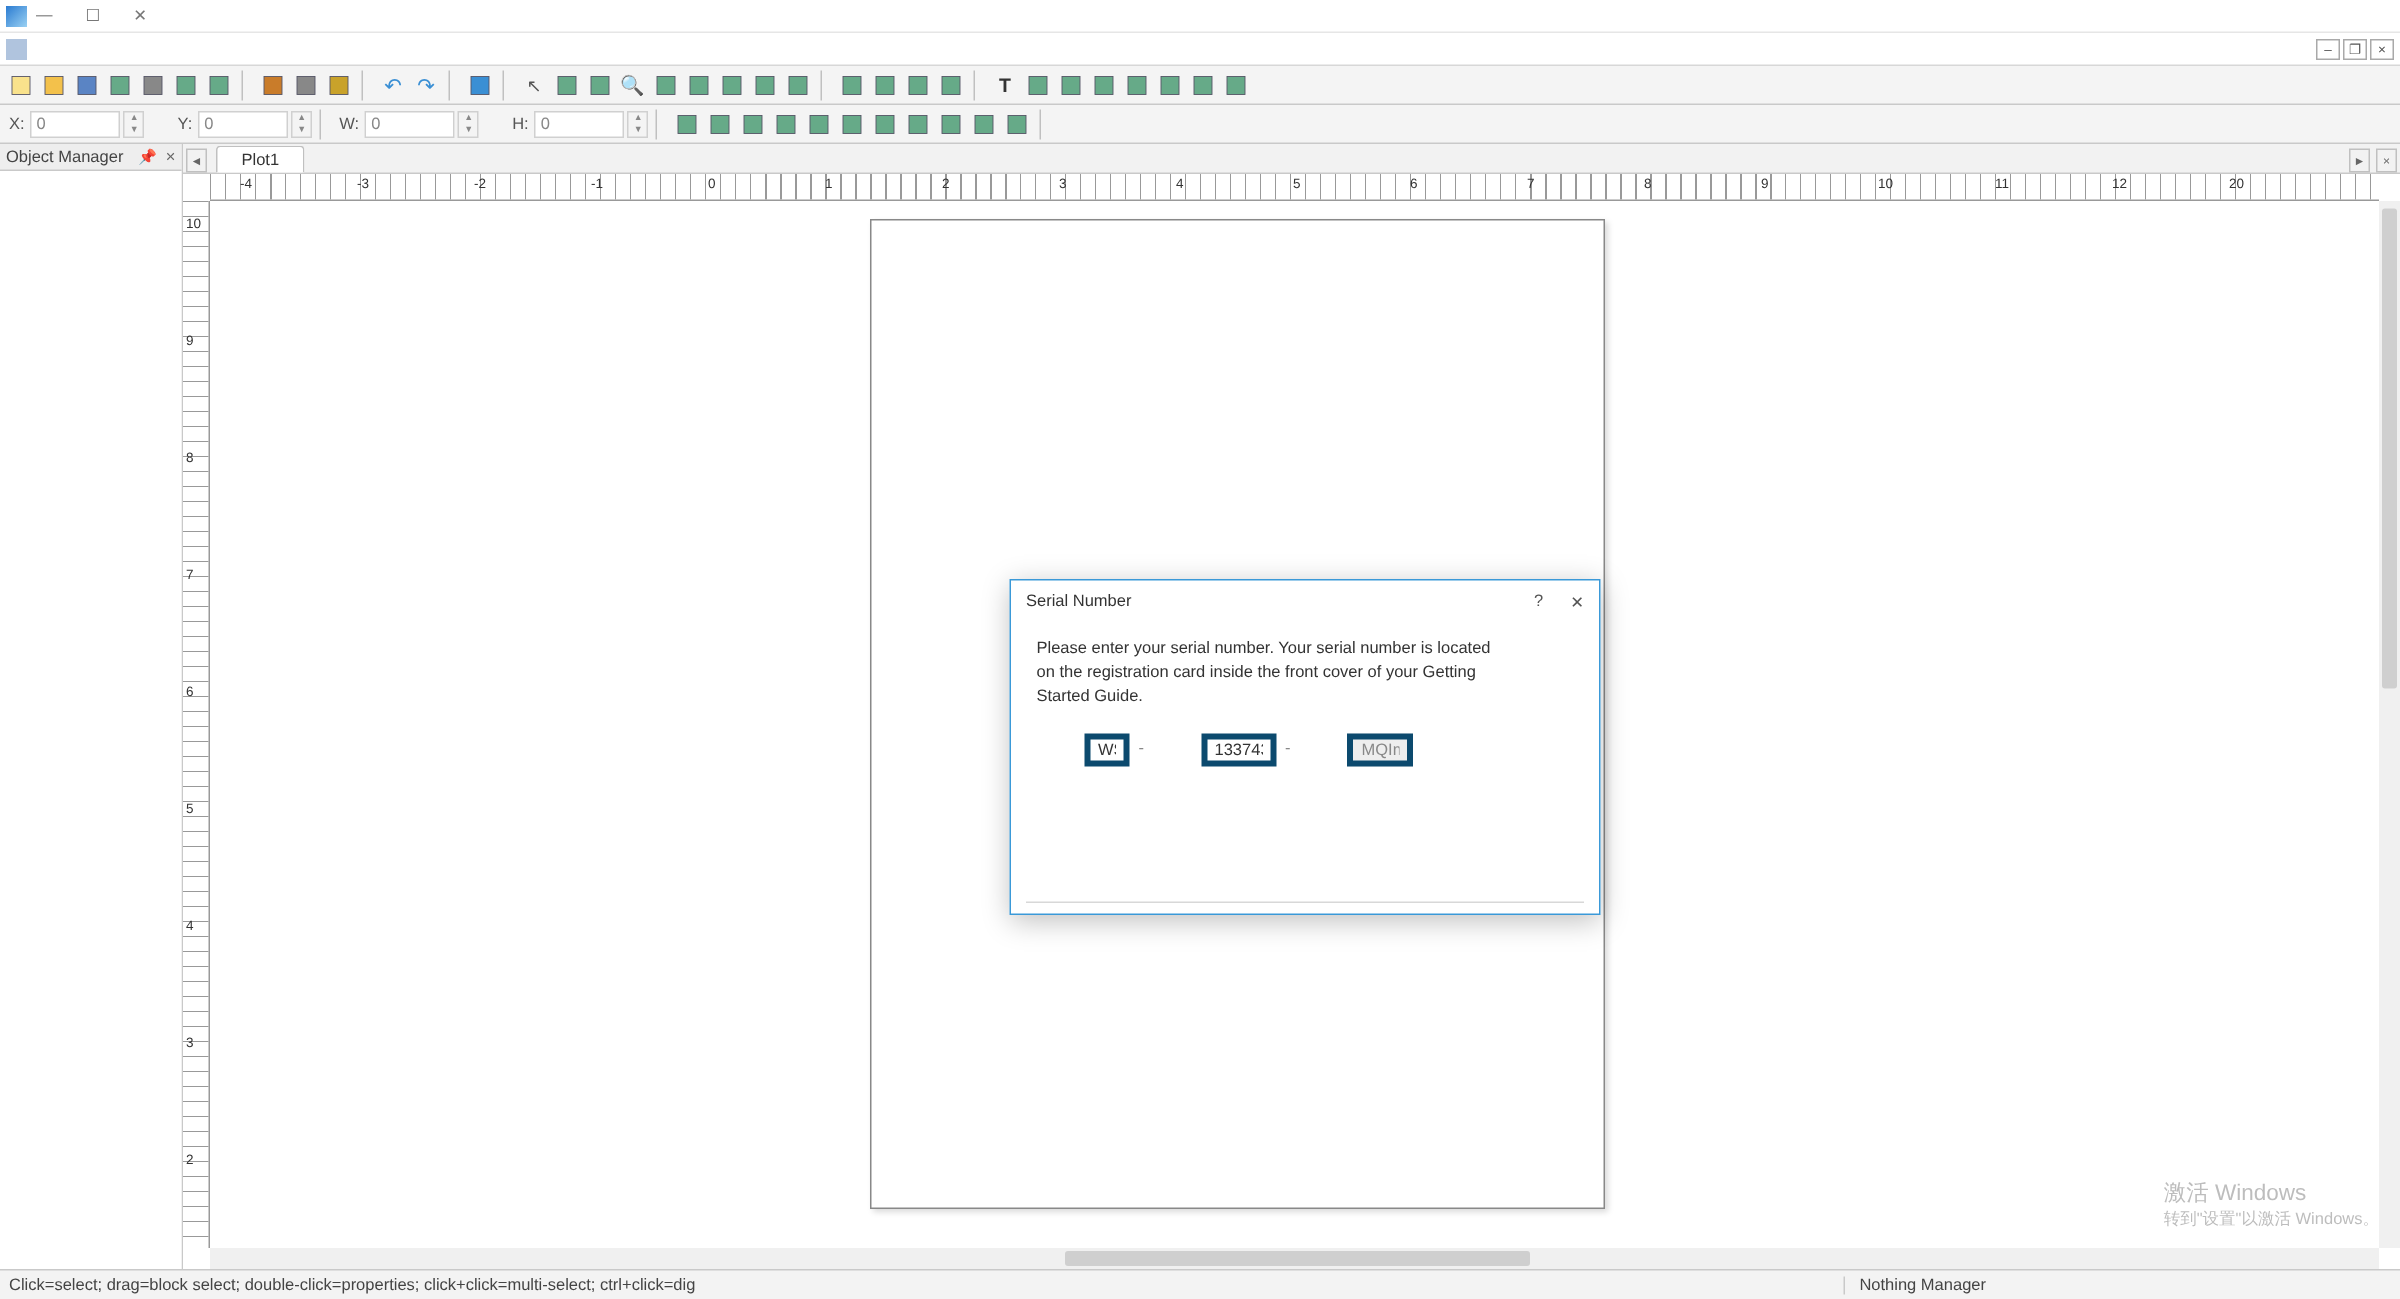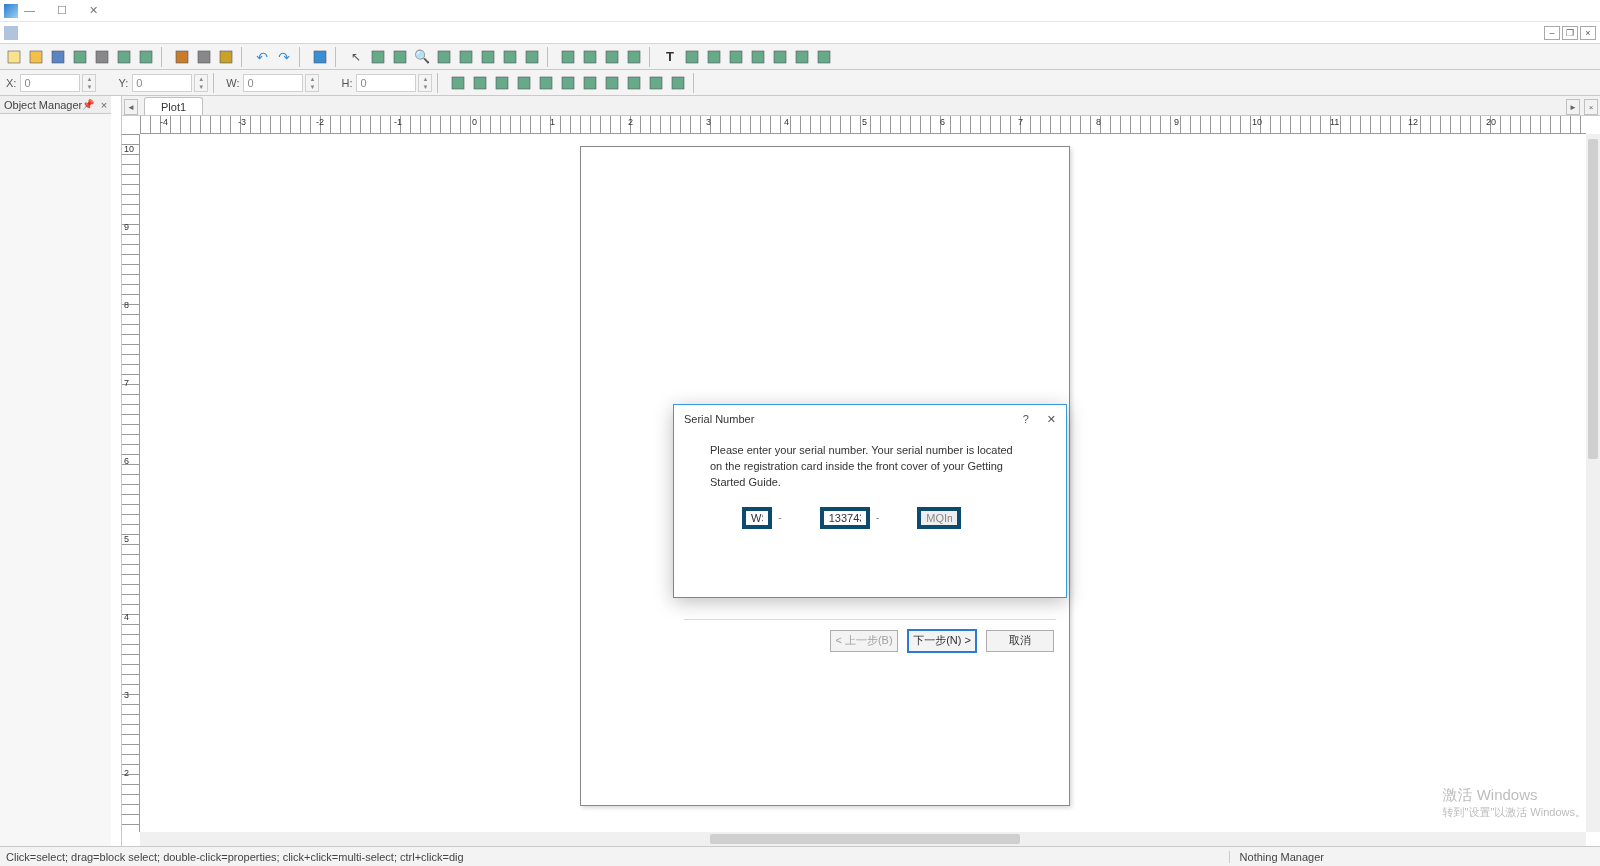--- a/index.html
+++ b/index.html
@@ -17,21 +17,21 @@
 .toolbar-row { height: 26px; background: #f4f4f4; border-bottom: 1px solid #c9c9c9; display: flex; align-items: center; padding: 0 4px; gap: 2px; }
 .tb-btn { width: 20px; height: 20px; display: flex; align-items: center; justify-content: center; border: 1px solid transparent; color: #555; }
 .tb-btn svg { width: 16px; height: 16px; }
 .tb-sep { width: 6px; height: 20px; border-left: 1px solid #c0c0c0; margin: 0 3px; }
 .coord-label { color: #555; margin-left: 2px; margin-right: 2px; }
 .coord-input { width: 60px; height: 18px; border: 1px solid #d0d0d0; background: #fff; padding: 0 3px; color: #888; }
 .coord-arrows { width: 14px; height: 18px; display:flex; flex-direction: column; border:1px solid #d0d0d0; }
 .coord-arrows div{flex:1;display:flex;align-items:center;justify-content:center;font-size:6px;color:#888;}
 .panel-header { height: 18px; background: #eee; border-bottom: 1px solid #c9c9c9; display: flex; align-items: center; padding: 0 4px; color: #444; font-size:11px;}
 .workspace { display: flex; height: calc(100% - 22px - 22px - 26px - 26px - 20px); }
-.sidebar { width: 122px; background: #f7f7f7; border-right: 1px solid #c9c9c9; display:flex; flex-direction:row;}
+.sidebar { width: 122px; background: #f7f7f7; border-right: 1px solid #c9c9c9; display:flex; flex-direction:column;}
 .sidebar .panel-header span.pin { margin-left:auto; font-size:10px; color:#666;}
 .sidebar .panel-header span.x { margin-left:6px; color:#666;}
 .sidebar-body{flex:1;background:#fff;}
 .main-area { flex: 1; display: flex; flex-direction: column; position: relative; background:#fff;}
 .tabs-row { height: 20px; display: flex; align-items:flex-end; background:#f2f2f2; border-bottom:1px solid #c9c9c9;}
 .tab-nav{width:14px;height:16px;border:1px solid #c0c0c0;display:flex;align-items:center;justify-content:center;font-size:8px;color:#666;margin:0 2px;}
 .tab{height:18px;padding:0 16px;border:1px solid #c0c0c0;border-bottom:none;background:#fff;border-radius:3px 3px 0 0;display:flex;align-items:center;color:#333;margin-left:4px;}
 .tabs-right{margin-left:auto;display:flex;}
 .canvas-wrap{flex:1;position:relative;overflow:hidden;background:#fff;}
 .ruler-h{position:absolute;top:0;left:18px;right:14px;height:18px;background:#fff;border-bottom:1px solid #999;background-image:repeating-linear-gradient(to right,#999 0,#999 1px,transparent 1px,transparent 10px);}
@@ -39,24 +39,24 @@
 .ruler-v{position:absolute;top:18px;left:0;width:18px;bottom:14px;background:#fff;border-right:1px solid #999;background-image:repeating-linear-gradient(to bottom,#999 0,#999 1px,transparent 1px,transparent 10px);}
 .ruler-v .tick-lbl{position:absolute;left:2px;font-size:9px;color:#333;}
 .canvas{position:absolute;top:18px;left:18px;right:14px;bottom:14px;background:#fff;}
 .page{position:absolute;left:440px;top:12px;width:490px;height:660px;border:1px solid #888;background:#fff;box-shadow:2px 2px 4px rgba(0,0,0,.15);}
 .vscroll{position:absolute;right:0;top:18px;bottom:14px;width:14px;background:#f0f0f0;}
 .vscroll .thumb{position:absolute;top:5px;left:2px;right:2px;height:320px;background:#cfcfcf;border-radius:2px;}
 .hscroll{position:absolute;left:18px;right:14px;bottom:0;height:14px;background:#f0f0f0;}
 .hscroll .thumb{position:absolute;left:570px;top:2px;bottom:2px;width:310px;background:#cfcfcf;border-radius:2px;}
 .statusbar{height:20px;background:#f3f3f3;border-top:1px solid #c9c9c9;display:flex;align-items:center;padding:0 6px;color:#444;}
 .statusbar .right-cell{margin-left:auto;border-left:1px solid #c9c9c9;padding:0 10px;}
-.dialog{position:absolute;left:551px;top:288px;width:394px;height:194px;background:#fff;border:1px solid #3a99d8;box-shadow:0 4px 18px rgba(0,0,0,.25);}
+.dialog{position:absolute;left:551px;top:270px;width:394px;height:224px;background:#fff;border:1px solid #3a99d8;box-shadow:0 4px 18px rgba(0,0,0,.25);}
 .dlg-title{height:28px;display:flex;align-items:center;padding:0 10px;color:#333;}
 .dlg-title .dlg-ctrls{margin-left:auto;display:flex;gap:18px;color:#555;font-size:13px;}
-.dlg-body{padding:10px 20px 0 36px;color:#333;line-height:1.45;}
+.dlg-body{padding:10px 20px 0 17px;color:#333;line-height:1.45;}
 .serial-row{display:flex;align-items:center;gap:6px;margin-top:16px;}
 .serial-row input{height:22px;border:4px solid #0c4a6e;background:#fff;padding:0 5px;color:#333;text-align:left;margin-left:32px;}
 .serial-row input:disabled{background:#eee;color:#888;}
 .serial-row .dash{color:#888;}
 .dlg-sep{border-top:1px solid #d8d8d8;margin:90px 10px 0 10px;}
 .dlg-buttons{display:flex;justify-content:flex-end;gap:10px;padding:10px 12px;}
 .dlg-buttons button{width:68px;height:22px;border:1px solid #adadad;background:#f3f3f3;color:#333;cursor:default;}
 .dlg-buttons button:disabled{color:#a0a0a0;}
 .dlg-buttons button.primary{border:1px solid #2a7bd1;outline:1px solid #2a7bd1;}
 .watermark{position:absolute;left:648px;top:370px;color:#ccc;font-size:24px;pointer-events:none;display:flex;align-items:center;gap:10px;}
@@ -429,25 +429,20 @@
           <div style="max-width:310px;">Please enter your serial number.  Your serial number is located on the registration card inside the front cover of your Getting Started Guide.</div>
           <div class="serial-row">
             <input style="width: 30px; text-align: center;" value="WS">
             <span class="dash">-</span>
             <input style="width: 50px;" value="133743">
             <span class="dash">-</span>
             <input style="width: 44px;" disabled="" value="MQIm">
           </div>
         </div>
         <div class="dlg-sep"></div>
-        <div class="dlg-buttons">
-          <button disabled="">&lt; 上一步(B)</button>
-          <button class="primary">下一步(N) &gt;</button>
-          <button>取消</button>
-        </div>
       </div>
 
       <div class="activation">
         <div class="l1">激活 Windows</div>
         <div class="l2">转到"设置"以激活 Windows。</div>
       </div>
 
     </div>
   </div>
 </div>

